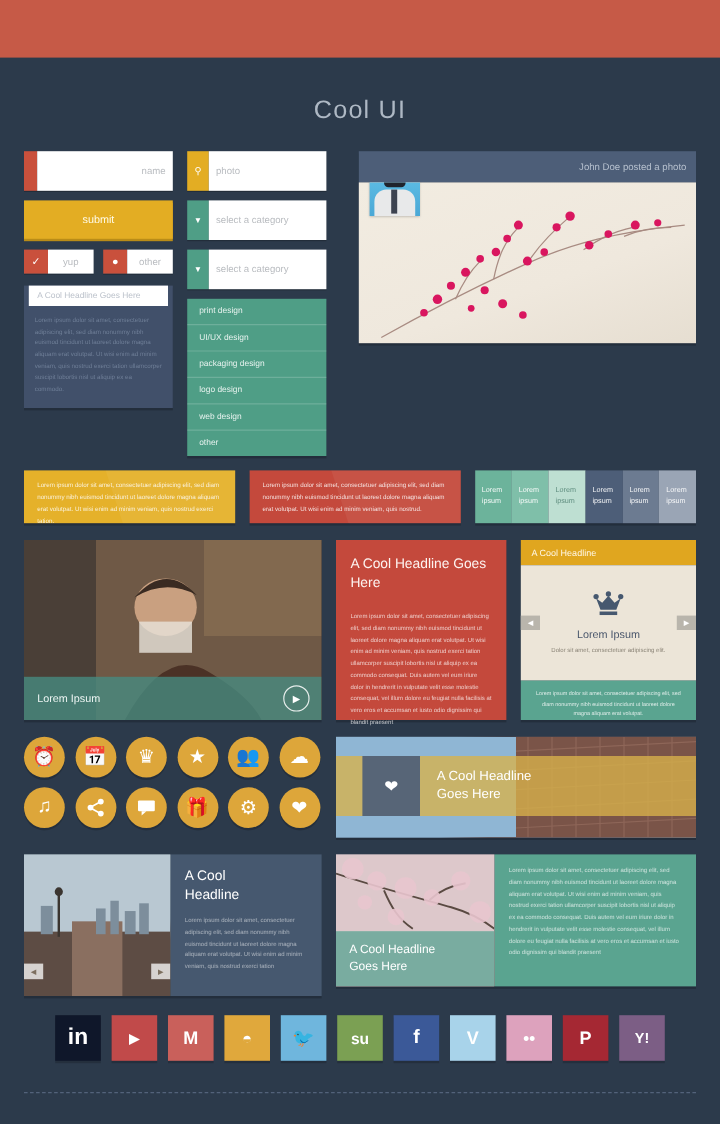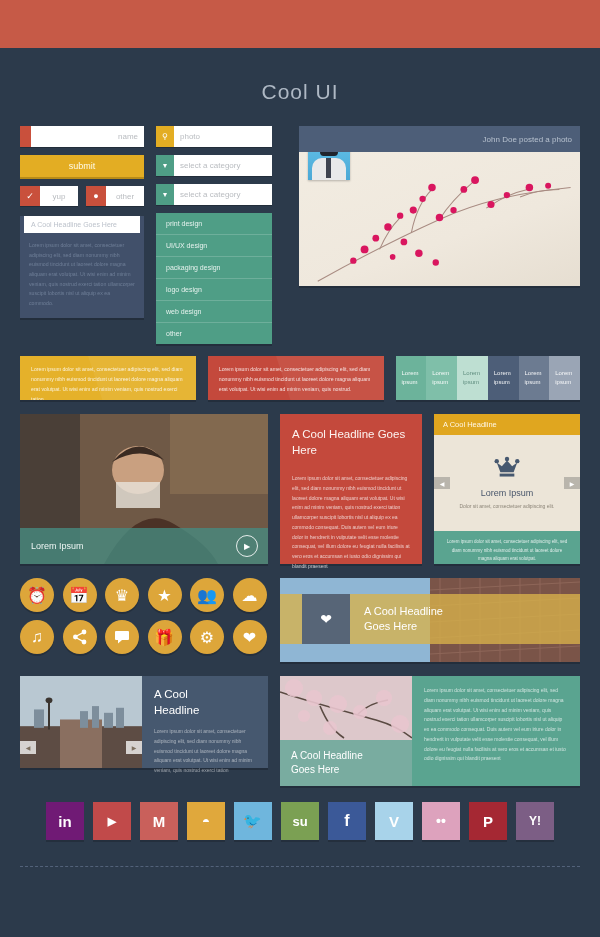--- a/index.html
+++ b/index.html
@@ -15,36 +15,36 @@
     text-align: center; color: #aeb8c4; font-size: 21px;
     font-weight: 300; letter-spacing: 1px; margin: 32px 0 22px;
   }
   .wrap { padding: 0 20px; }
   .row { display: flex; gap: 12px; }
 
   
   .col-form { width: 124px; flex: 0 0 124px; }
   .col-sel  { width: 116px; flex: 0 0 116px; }
 
-  .field { display: flex; height: 21px; margin-bottom: 8px; box-shadow: 0 1px 0 rgba(0,0,0,.22); }
+  .field { display: flex; height: 33px; margin-bottom: 8px; box-shadow: 0 1px 0 rgba(0,0,0,.22); }
   .field .tab { width: 11px; background: #c9503c; flex: 0 0 11px; }
   .field .tab.yellow { background: #e3ad23; }
   .field .tab.green  { background: #4f9e86; }
   .field .tab.icn {
     width: 18px; flex: 0 0 18px; color: #fff; font-size: 8px;
     display: flex; align-items: center; justify-content: center;
   }
   .field .inp {
     flex: 1; background: #fff; color: #b9bcc0; font-size: 8px;
     display: flex; align-items: center; padding: 0 6px;
   }
   .field .inp.right { justify-content: flex-end; }
 
   .btn-submit {
-    height: 22px; background: #e3ad23; color: #fffbe8; font-size: 9px;
+    height: 32px; background: #e3ad23; color: #fffbe8; font-size: 9px;
     display: flex; align-items: center; justify-content: center;
     margin-bottom: 9px; box-shadow: 0 2px 0 #b98c18;
   }
   .toggles { display: flex; gap: 8px; margin-bottom: 10px; }
   .toggle { display: flex; height: 20px; flex: 1; box-shadow: 0 1px 0 rgba(0,0,0,.22); }
   .toggle .mark {
     width: 20px; flex: 0 0 20px; background: #c9503c; color: #fff;
     display: flex; align-items: center; justify-content: center; font-size: 9px;
   }
   .toggle .lbl {
@@ -148,21 +148,21 @@
     box-shadow: 0 2px 0 rgba(0,0,0,.2);
     background: linear-gradient(100deg,#8fb6d4 0%,#8fb6d4 32%,#6d4e46 45%,#8a6257 75%,#a98a72 100%); }
   .banner .strip { position: absolute; left: 0; right: 0; top: 16px; height: 50px;
     background: rgba(216,178,74,.78); display: flex; align-items: center; }
   .banner .hbox { width: 48px; height: 50px; background: rgba(77,94,120,.92);
     display: flex; align-items: center; justify-content: center; color: #fff; font-size: 14px;
     margin-left: 22px; }
   .banner .htxt { color: #fff; font-size: 11px; line-height: 1.35; margin-left: 14px; }
 
   
-  .slider { flex: 0 0 248px; height: 92px; display: flex;
+  .slider { flex: 0 0 248px; height: 118px; display: flex;
     box-shadow: 0 2px 0 rgba(0,0,0,.2); }
   .slider .img { flex: 0 0 122px; position: relative; overflow: hidden;
     background: linear-gradient(#b7c6cf 0%,#9fb0bd 45%,#6d5a52 60%,#4d3f39 100%); }
   .slider .arw { position: absolute; bottom: 14px; width: 16px; height: 13px;
     background: rgba(255,255,255,.75); color: #7d6f5f; font-size: 6px;
     display: flex; align-items: center; justify-content: center; }
   .slider .arw.l { left: 0; } .slider .arw.r { right: 0; }
   .slider .txt { flex: 1; background: #46586f; padding: 11px 12px; }
   .slider .txt h3 { color: #fff; font-size: 11.5px; font-weight: 400; line-height: 1.35;
     margin-bottom: 9px; }
@@ -453,21 +453,21 @@
         <div class="ov">
           <div>A Cool Headline</div>
           <div>Goes Here</div>
         </div>
       </div>
       <div class="txt">Lorem ipsum dolor sit amet, consectetuer adipiscing elit, sed diam nonummy nibh euismod tincidunt ut laoreet dolore magna aliquam erat volutpat. Ut wisi enim ad minim veniam, quis nostrud exerci tation ullamcorper suscipit lobortis nisl ut aliquip ex ea commodo consequat. Duis autem vel eum iriure dolor in hendrerit in vulputate velit esse molestie consequat, vel illum dolore eu feugiat nulla facilisis at vero eros et accumsan et iusto odio dignissim qui blandit praesent</div>
     </div>
   </div>
 
   <div class="social" style="margin-top:16px">
-    <div class="sq" style="background:#701a75;font-size:15px">in</div>
+    <div class="sq" style="background:#0f172a;font-size:19px">in</div>
     <div class="sq" style="background:#c14a4a;font-size:11px">▶</div>
     <div class="sq" style="background:#c9605b;font-size:15px">M</div>
     <div class="sq" style="background:#e0a83c;font-size:14px">◓</div>
     <div class="sq" style="background:#6fb6dd;font-size:15px">🐦</div>
     <div class="sq" style="background:#7ba053;font-size:13px">su</div>
     <div class="sq" style="background:#3b5998;font-size:16px">f</div>
     <div class="sq" style="background:#a8d3ea;font-size:15px">V</div>
     <div class="sq" style="background:#dda2bd;font-size:14px">••</div>
     <div class="sq" style="background:#a52833;font-size:15px">P</div>
     <div class="sq" style="background:#7c5e85;font-size:12px">Y!</div>

